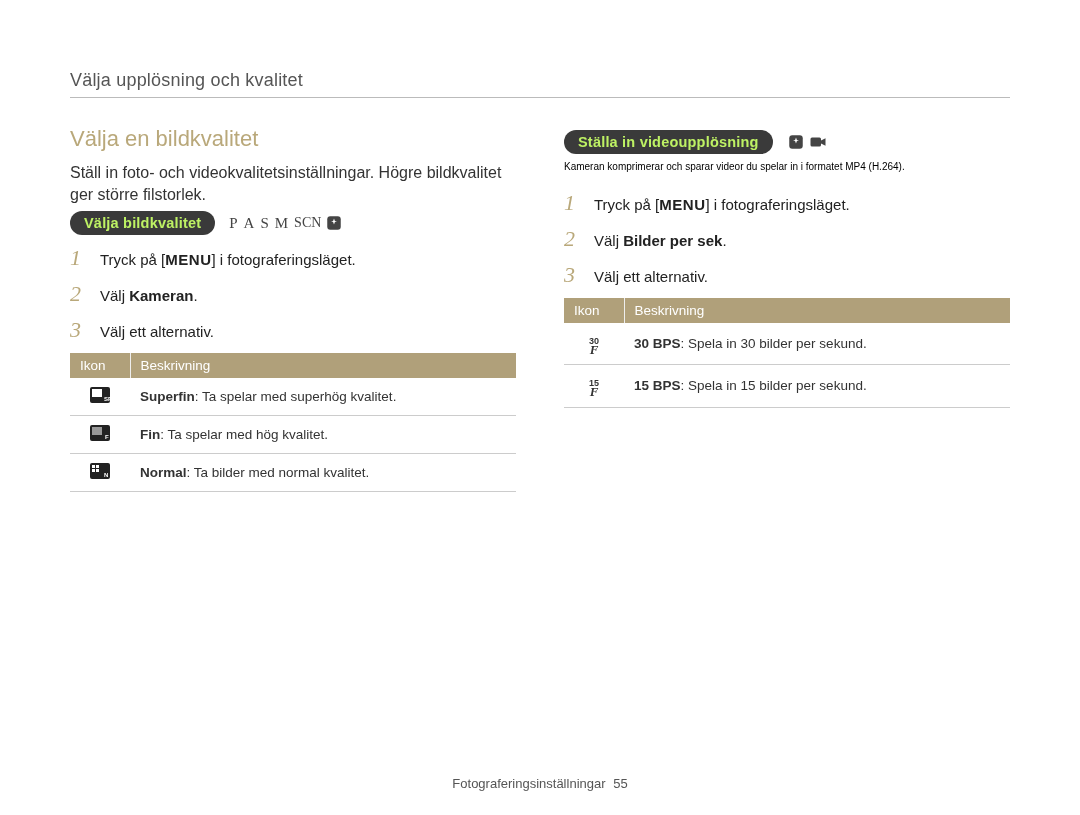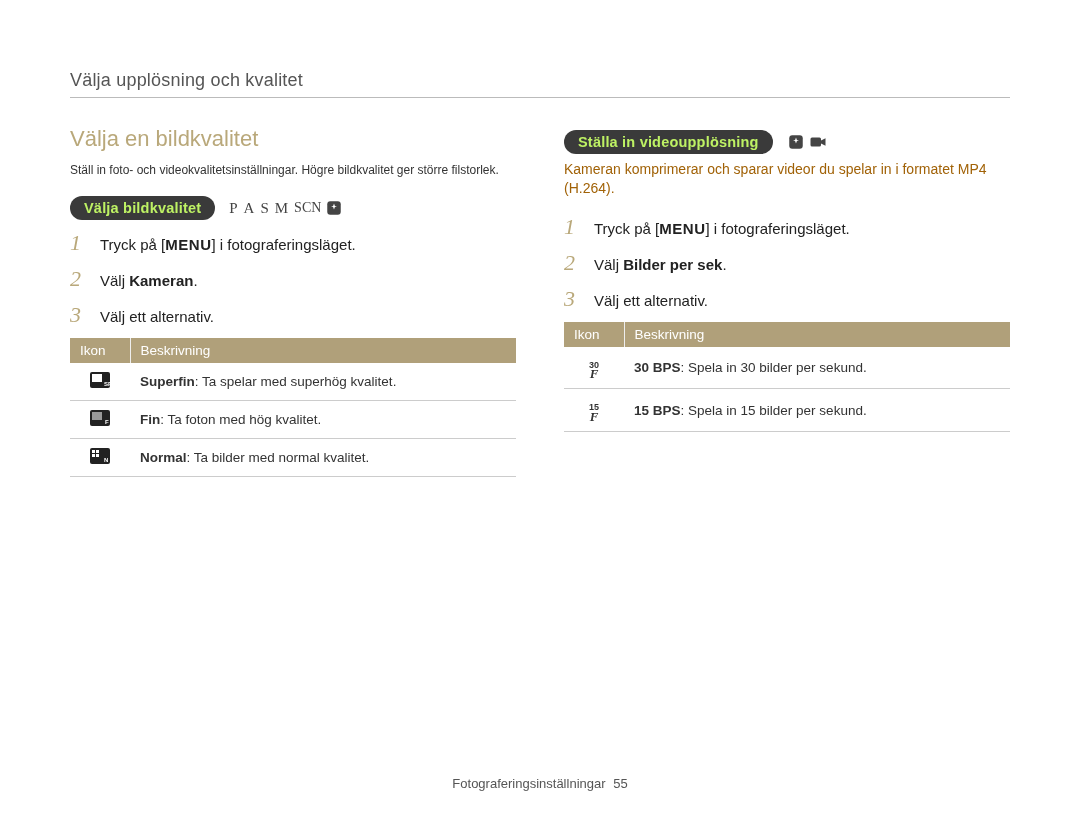--- a/index.html
+++ b/index.html
@@ -31,24 +31,24 @@
     flex: 1;
     min-width: 0;
   }
   .main-title {
     font-size: 22px;
     color: #b9a87a;
     font-weight: 400;
     margin-bottom: 10px;
   }
   .intro {
-    font-size: 12px;
+    font-size: 16px;
     line-height: 1.35;
     color: #333;
-    margin-bottom: 18px;
+    margin-bottom: 6px;
   }
   .pill-row {
     display: flex;
     align-items: center;
     gap: 14px;
     margin-bottom: 6px;
   }
   .pill {
     background: #3a3a3a;
     color: #bef264;
@@ -63,23 +63,23 @@
     font-size: 15px;
     letter-spacing: 2px;
     font-family: "Times New Roman", serif;
     display: flex;
     align-items: center;
     gap: 4px;
   }
   .modes .scn { letter-spacing: 0; font-size: 14px; }
   .modes svg { width: 18px; height: 18px; }
   .subtext {
-    font-size: 14px;
+    font-size: 10px;
     line-height: 1.35;
-    color: #a16207;
+    color: #000000;
     margin-bottom: 16px;
   }
   .steps {
     margin-bottom: 10px;
   }
   .step {
     display: flex;
     align-items: baseline;
     gap: 12px;
     margin: 10px 0;
@@ -219,21 +219,21 @@
             <td><strong>Superfin</strong><span>: Ta spelar med superhög kvalitet.</span></td>
           </tr>
           <tr>
             <td><span class="icon-box">
               <svg width="20" height="16" viewBox="0 0 20 16">
                     <rect x="0" y="0" width="20" height="16" rx="2" fill="#222"></rect>
                     <rect x="2" y="2" width="10" height="8" fill="#999"></rect>
                     <text x="15" y="14" font-size="6" fill="#fff" font-weight="700">F</text>
                   </svg>
             </span></td>
-            <td><strong>Fin</strong><span>: Ta foton med hög kvalitet.</span></td>
+            <td><strong>Fin</strong><span>: Ta spelar med hög kvalitet.</span></td>
           </tr>
           <tr>
             <td><span class="icon-box">
               <svg width="20" height="16" viewBox="0 0 20 16">
                     <rect x="0" y="0" width="20" height="16" rx="2" fill="#222"></rect>
                     <g fill="#fff">
                       <rect x="2" y="2" width="3" height="3"></rect>
                       <rect x="6" y="2" width="3" height="3"></rect>
                       <rect x="2" y="6" width="3" height="3"></rect>
                       <rect x="6" y="6" width="3" height="3"></rect>

